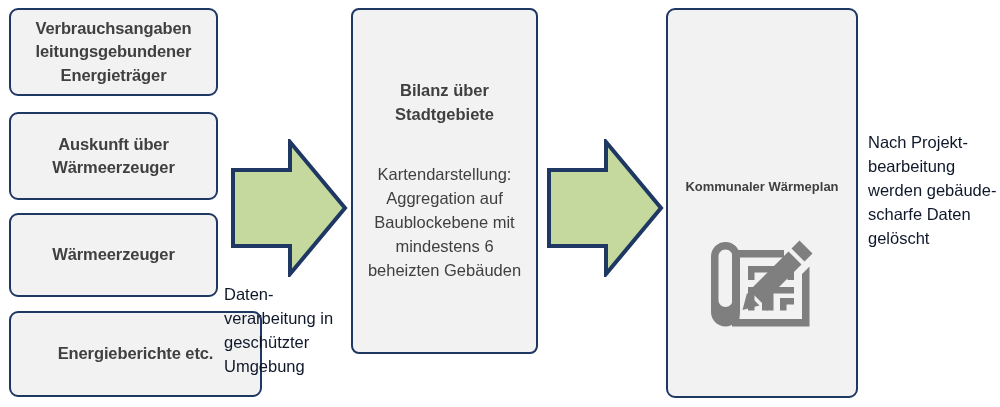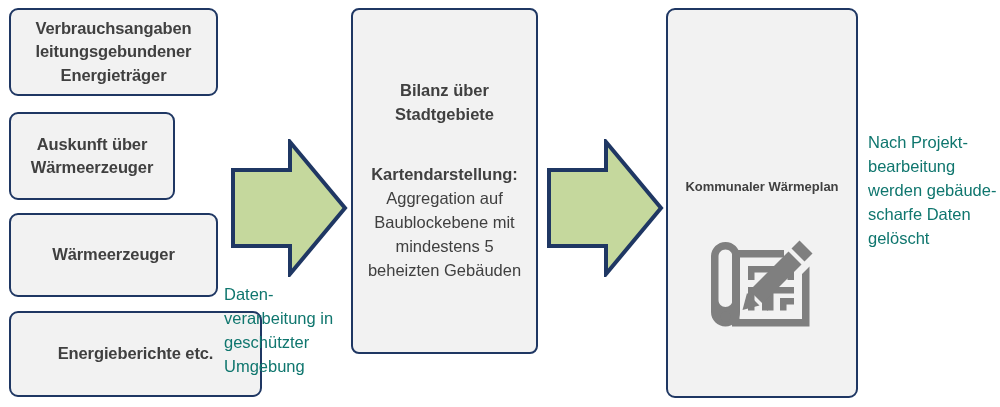--- a/index.html
+++ b/index.html
@@ -31,42 +31,42 @@
   .box-label {
     color: #404040;
     font-weight: bold;
     font-size: 16.5px;
     line-height: 1.42;
     letter-spacing: -0.1px;
     padding: 0 1px;
   }
   
   #src-box-1 { left: 9px;  top: 8px;   width: 209px; height: 88px; }
-  #src-box-2 { left: 9px;  top: 112px; width: 166px; height: 88px; }
+  #src-box-2 { left: 9px;  top: 112px; width: 209px; height: 88px; }
   #src-box-3 { left: 9px;  top: 213px; width: 209px; height: 84px; }
   #src-box-4 { left: 9px;  top: 311px; width: 253px; height: 86px; }
 
   
   #center-box {
     left: 351px; top: 8px; width: 187px; height: 346px;
     flex-direction: column;
     border-radius: 8px;
   }
   .center-text {
     padding: 0 10px;
     color: #404040;
     font-size: 16.5px;
     line-height: 1.45;
   }
   .center-title {
     font-weight: bold;
     margin-bottom: 22px;
   }
   .center-sub-head {
-    font-weight: bold;
+    font-weight: normal;
     margin-top: 14px;
   }
   .center-sub-body {
     font-weight: normal;
   }
 
   
   #plan-box {
     left: 666px; top: 8px; width: 192px; height: 390px;
     flex-direction: column;
@@ -90,21 +90,21 @@
     position: absolute;
     width: 118px;
     height: 138px;
   }
   #arrow-1 { left: 230px; top: 139px; }
   #arrow-2 { left: 546px; top: 139px; }
 
   
   .note {
     position: absolute;
-    color: #0f766e;
+    color: #0f172a;
     font-size: 16.5px;
     line-height: 1.45;
     font-weight: normal;
   }
   #note-processing { left: 224px; top: 283px; width: 126px; }
   #note-deletion   { left: 868px; top: 131px; width: 130px; }
 </style>
 </head>
 <body>
 
@@ -129,21 +129,21 @@
   <svg class="arrow" id="arrow-1" viewBox="0 0 118 138">
     <polygon points="3,31 60,31 60,3 115,69 60,135 60,107 3,107" fill="#C5D89D" stroke="#1F3763" stroke-width="4" stroke-linejoin="miter"></polygon>
   </svg>
 
   <div class="note" id="note-processing">Daten-verarbeitung in geschützter Umgebung</div>
 
   <div class="box" id="center-box">
     <div class="center-text center-title">Bilanz über Stadtgebiete</div>
     <div class="center-text">
       <div class="center-sub-head">Kartendarstellung:</div>
-      <div class="center-sub-body">Aggregation auf Baublockebene mit mindestens 5 beheizten Gebäuden</div>
+      <div class="center-sub-body">Aggregation auf Baublockebene mit mindestens 6 beheizten Gebäuden</div>
     </div>
   </div>
 
   <svg class="arrow" id="arrow-2" viewBox="0 0 118 138">
     <polygon points="3,31 60,31 60,3 115,69 60,135 60,107 3,107" fill="#C5D89D" stroke="#1F3763" stroke-width="4" stroke-linejoin="miter"></polygon>
   </svg>
 
   <div class="box" id="plan-box">
     <div id="plan-title">Kommunaler Wärmeplan</div>
     <svg id="blueprint-icon" viewBox="0 0 108 96">

